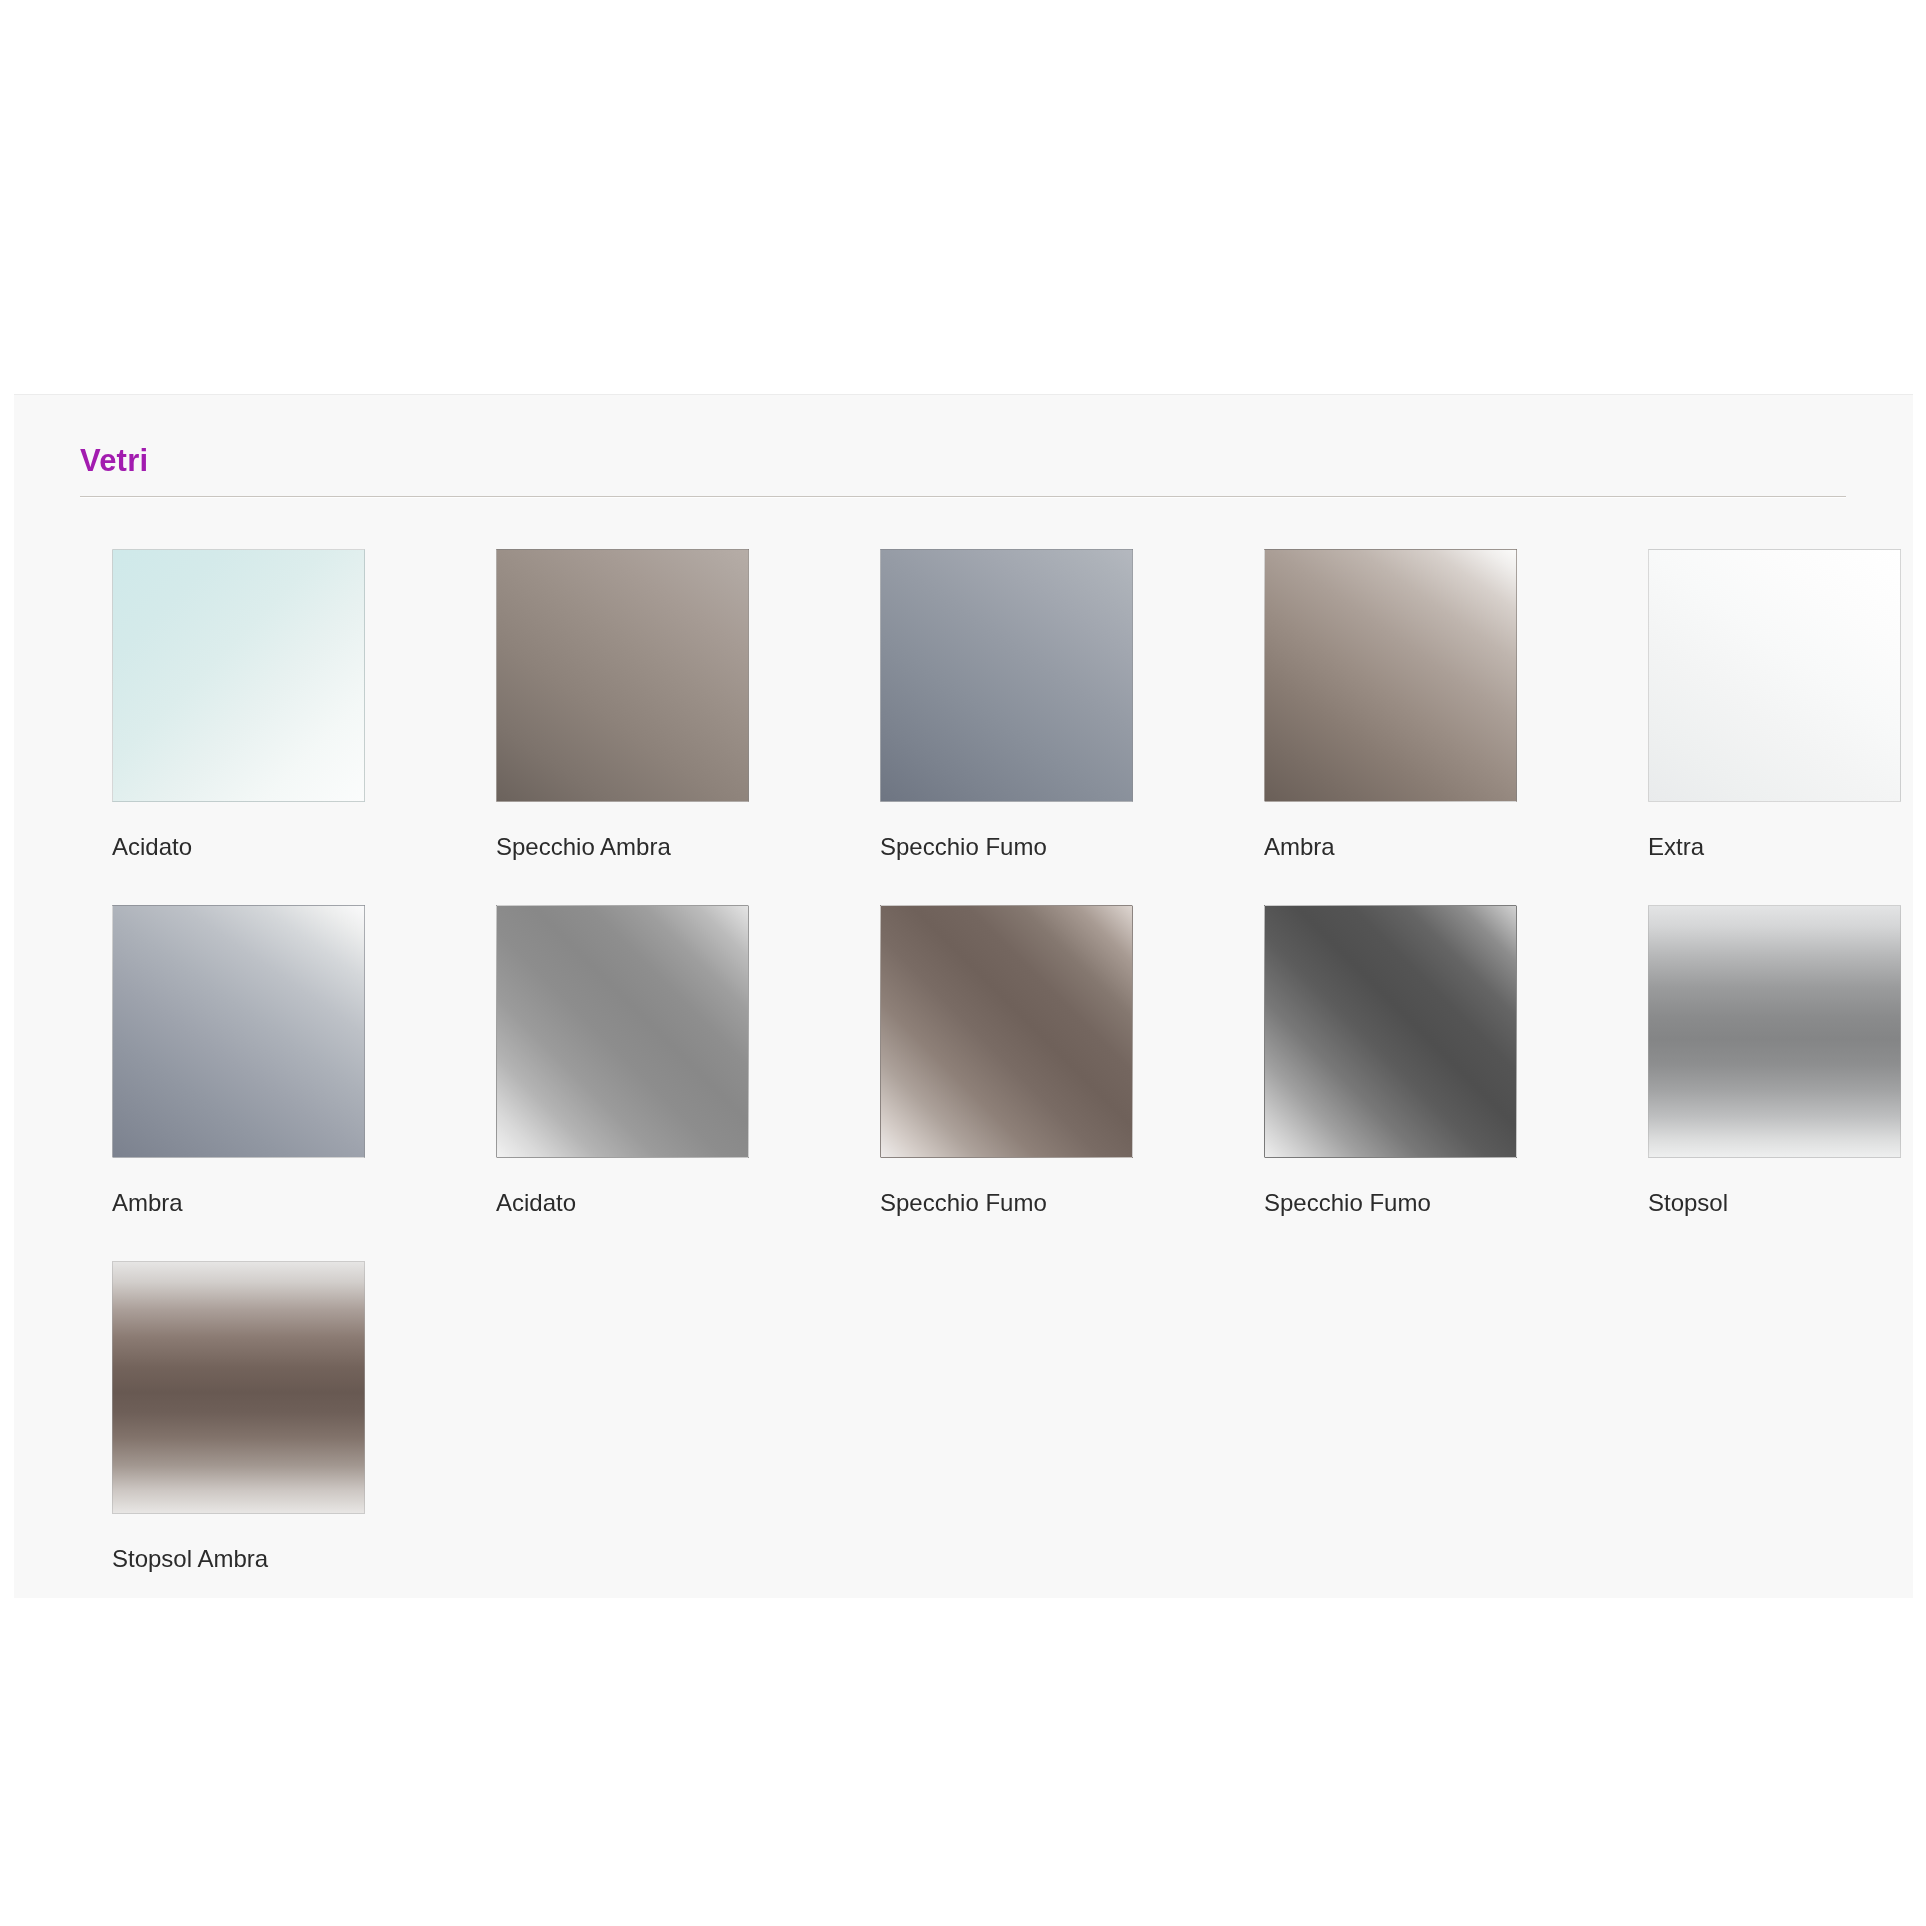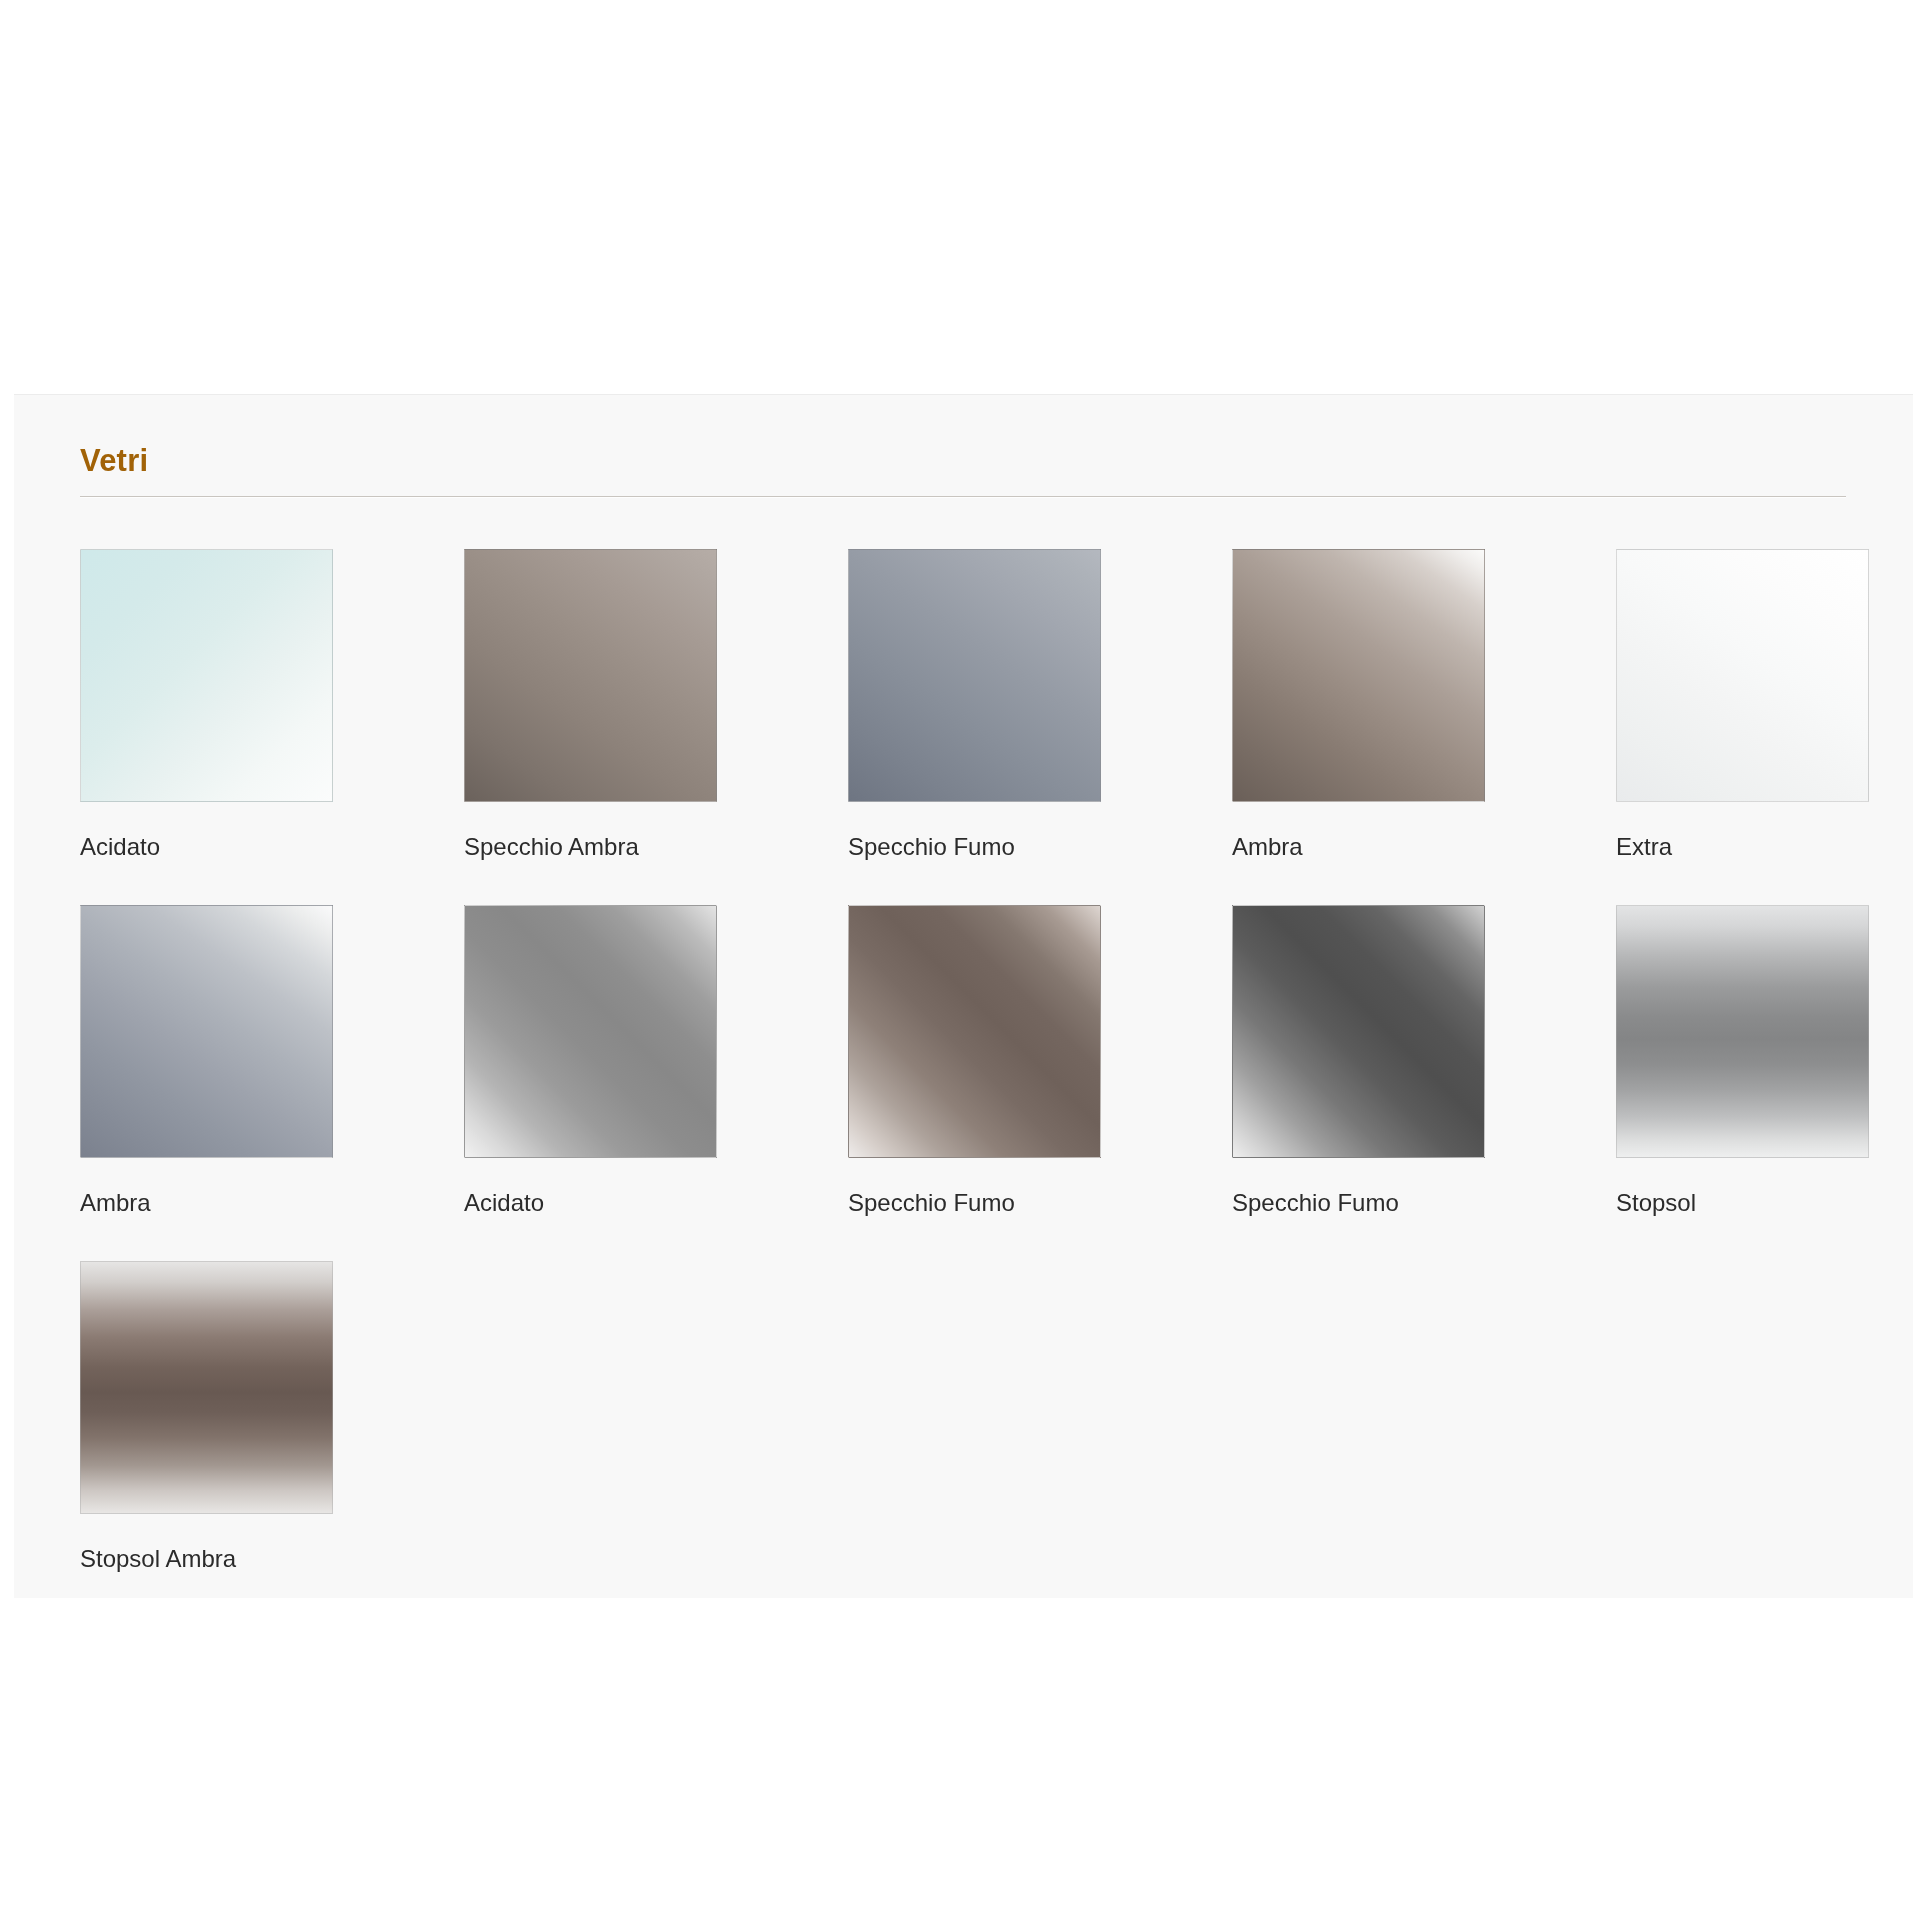--- a/index.html
+++ b/index.html
@@ -29,21 +29,21 @@
   
   .section-head {
     position: absolute;
     left: 66px;
     top: 50px;
     width: 1766px;
   }
   .section-title {
     font-size: 31px;
     font-weight: bold;
-    color: #a16207;
+    color: #a21caf;
     letter-spacing: 0.2px;
     line-height: 1.05;
     margin: 0;
     padding: 0 0 18px 0;
   }
   .section-rule {
     height: 0;
     border-top: 1px solid #c9c5c0;
     border-bottom: 1px solid #fefefe;
     width: 100%;
@@ -56,20 +56,21 @@
     top: 154px;
     width: 1782px;
     display: grid;
     grid-template-columns: repeat(5, 384px);
     grid-auto-rows: 356px;
   }
   .cell {
     position: relative;
     width: 384px;
     height: 356px;
+    margin-left: 32px;
   }
   .swatch {
     width: 253px;
     height: 253px;
     box-sizing: border-box;
     border: 1px solid rgba(170,170,170,.45);
     display: block;
   }
   .cell-label {
     position: absolute;

